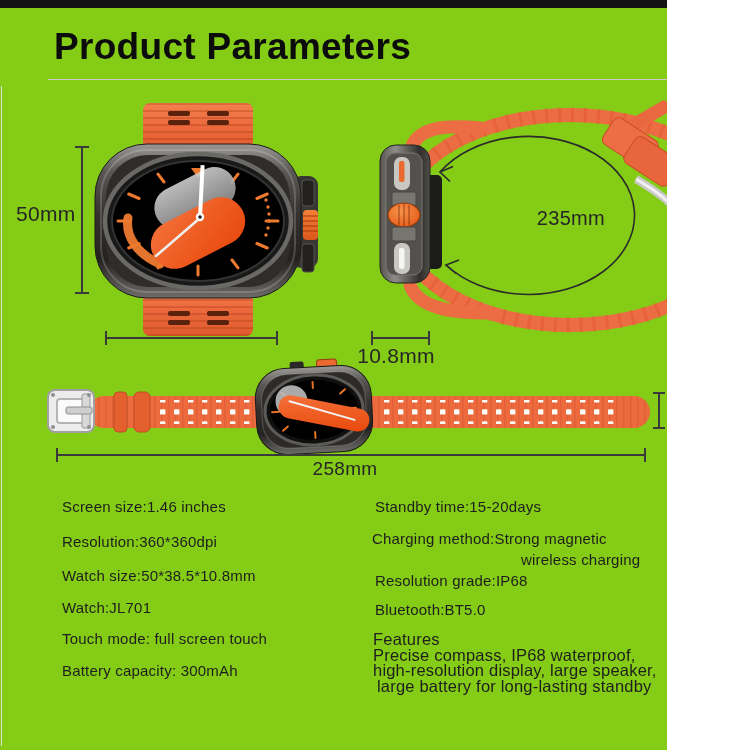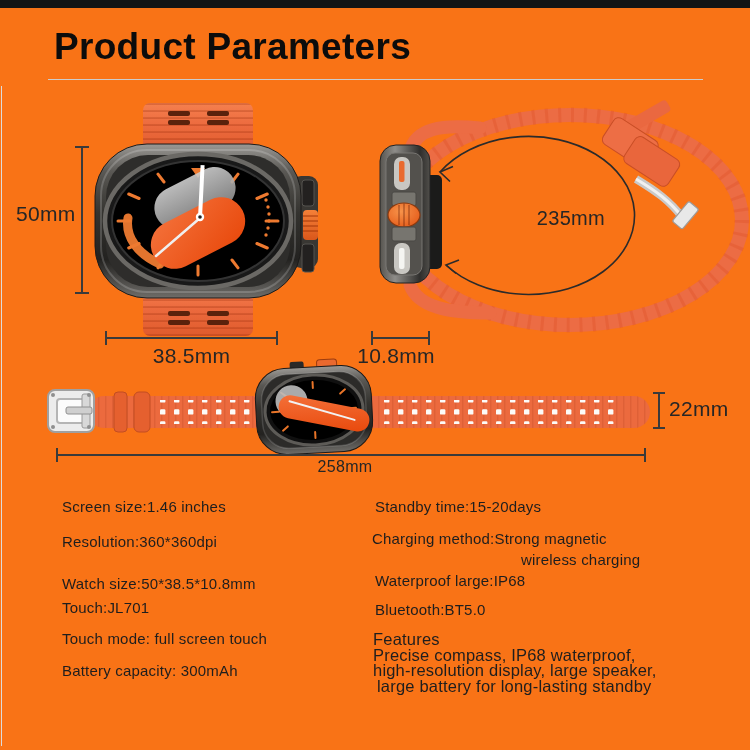--- a/index.html
+++ b/index.html
@@ -1,17 +1,17 @@
 <!DOCTYPE html>
 <html><head>
 <meta charset="utf-8">
 <style>
   html,body{margin:0;padding:0;background:#fff;}
   .canvas{
-    position:relative;width:750px;height:750px;background:#f97316;overflow:hidden;
+    position:relative;width:667px;height:750px;background:#84cc16;overflow:hidden;
     font-family:"Liberation Sans",sans-serif;color:#1f1f1f;
   }
   .topbar{position:absolute;left:0;top:0;width:750px;height:8px;background:#141414;}
   .edge-line{position:absolute;left:1px;top:86px;bottom:4px;width:1px;background:#dcdcdc;}
   .title{
     position:absolute;left:54px;top:26px;font-size:37px;font-weight:bold;
     color:#0c0c0c;letter-spacing:.3px;white-space:nowrap;
   }
   .divider{position:absolute;left:48px;top:79px;width:655px;height:1px;background:#cccccc;}
   .img-wrap{position:absolute;}
@@ -23,21 +23,21 @@
   .dim-v::before,.dim-v::after{content:"";position:absolute;left:0;right:0;height:2px;background:#3a3a3a;}
   .dim-v::before{top:0;} .dim-v::after{bottom:0;}
   .dim-h{position:absolute;height:14px;}
   .dim-h .bar{position:absolute;top:50%;left:0;right:0;height:2px;margin-top:-1px;background:#3a3a3a;}
   .dim-h::before,.dim-h::after{content:"";position:absolute;top:0;bottom:0;width:2px;background:#3a3a3a;}
   .dim-h::before{left:0;} .dim-h::after{right:0;}
   .dim-label{
     position:absolute;font-size:21px;color:#262626;white-space:nowrap;letter-spacing:.3px;
   }
   .dim-label.center{text-align:center;}
-  .dim-label.big{font-size:16px;}
+  .dim-label.big{font-size:19px;}
 
   
   .spec{
     position:absolute;font-size:15px;color:#1e1e1e;white-space:nowrap;letter-spacing:.2px;
   }
   .spec.tight{font-size:16.5px;}
 </style>
 </head>
 <body>
 
@@ -147,21 +147,20 @@
   </div>
 
   <div class="dim-v" style="left:75px;top:146px;height:148px;">
       <div class="bar"></div>
     </div>
   <div class="dim-label" style="left:16px;top:202px;">50mm</div>
 
   <div class="dim-h" style="left:105px;top:331px;width:173px;">
       <div class="bar"></div>
     </div>
-  <div class="dim-label center" style="left:105px;top:344px;width:173px;">38.5mm</div>
 
   <div class="img-wrap" style="left:360px;top:95px;width:390px;height:250px;">
     <svg width="390" height="250" viewBox="0 0 390 250">
       <defs>
         <linearGradient id="caseSideG" x1="0" y1="0" x2="1" y2="0">
           <stop offset="0" stop-color="#57544f"></stop>
             <stop offset="0.3" stop-color="#8f8d89"></stop>
           <stop offset="0.8" stop-color="#2f2e2c"></stop>
             <stop offset="1" stop-color="#514f4b"></stop>
         </linearGradient>
@@ -278,28 +277,28 @@
     </div>
   <div class="dim-label" style="left:669px;top:397px;">22mm</div>
 
   <div class="dim-h" style="left:56px;top:448px;width:590px;">
       <div class="bar"></div>
     </div>
   <div class="dim-label center big" style="left:45px;top:458px;width:600px;">258mm</div>
 
   <div class="spec" style="left:62px;top:498px;">Screen size:1.46 inches</div>
   <div class="spec" style="left:62px;top:533px;">Resolution:360*360dpi</div>
-  <div class="spec" style="left:62px;top:567px;margin-top:8px;">Watch size:50*38.5*10.8mm</div>
-  <div class="spec" style="left:62px;top:599px;">Touch:JL701</div>
+  <div class="spec" style="left:62px;top:567px;">Watch size:50*38.5*10.8mm</div>
+  <div class="spec" style="left:62px;top:599px;">Watch:JL701</div>
   <div class="spec" style="left:62px;top:630px;">Touch mode: full screen touch</div>
   <div class="spec" style="left:62px;top:662px;">Battery capacity: 300mAh</div>
 
   <div class="spec" style="left:375px;top:498px;">Standby time:15-20days</div>
   <div class="spec" style="left:521px;top:551px;">wireless charging</div>
   <div class="spec" style="left:372px;top:530px;">Charging method:Strong magnetic</div>
-  <div class="spec" style="left:375px;top:572px;">Waterproof large:IP68</div>
+  <div class="spec" style="left:375px;top:572px;">Resolution grade:IP68</div>
   <div class="spec" style="left:375px;top:601px;">Bluetooth:BT5.0</div>
   <div class="spec tight" style="left:373px;top:630px;">Features</div>
   <div class="spec tight" style="left:373px;top:646px;">Precise compass, IP68 waterproof,</div>
   <div class="spec tight" style="left:373px;top:661px;">high-resolution display, large speaker,</div>
   <div class="spec tight" style="left:377px;top:677px;">large battery for long-lasting standby</div>
 
 </div>
 
 </body></html>

